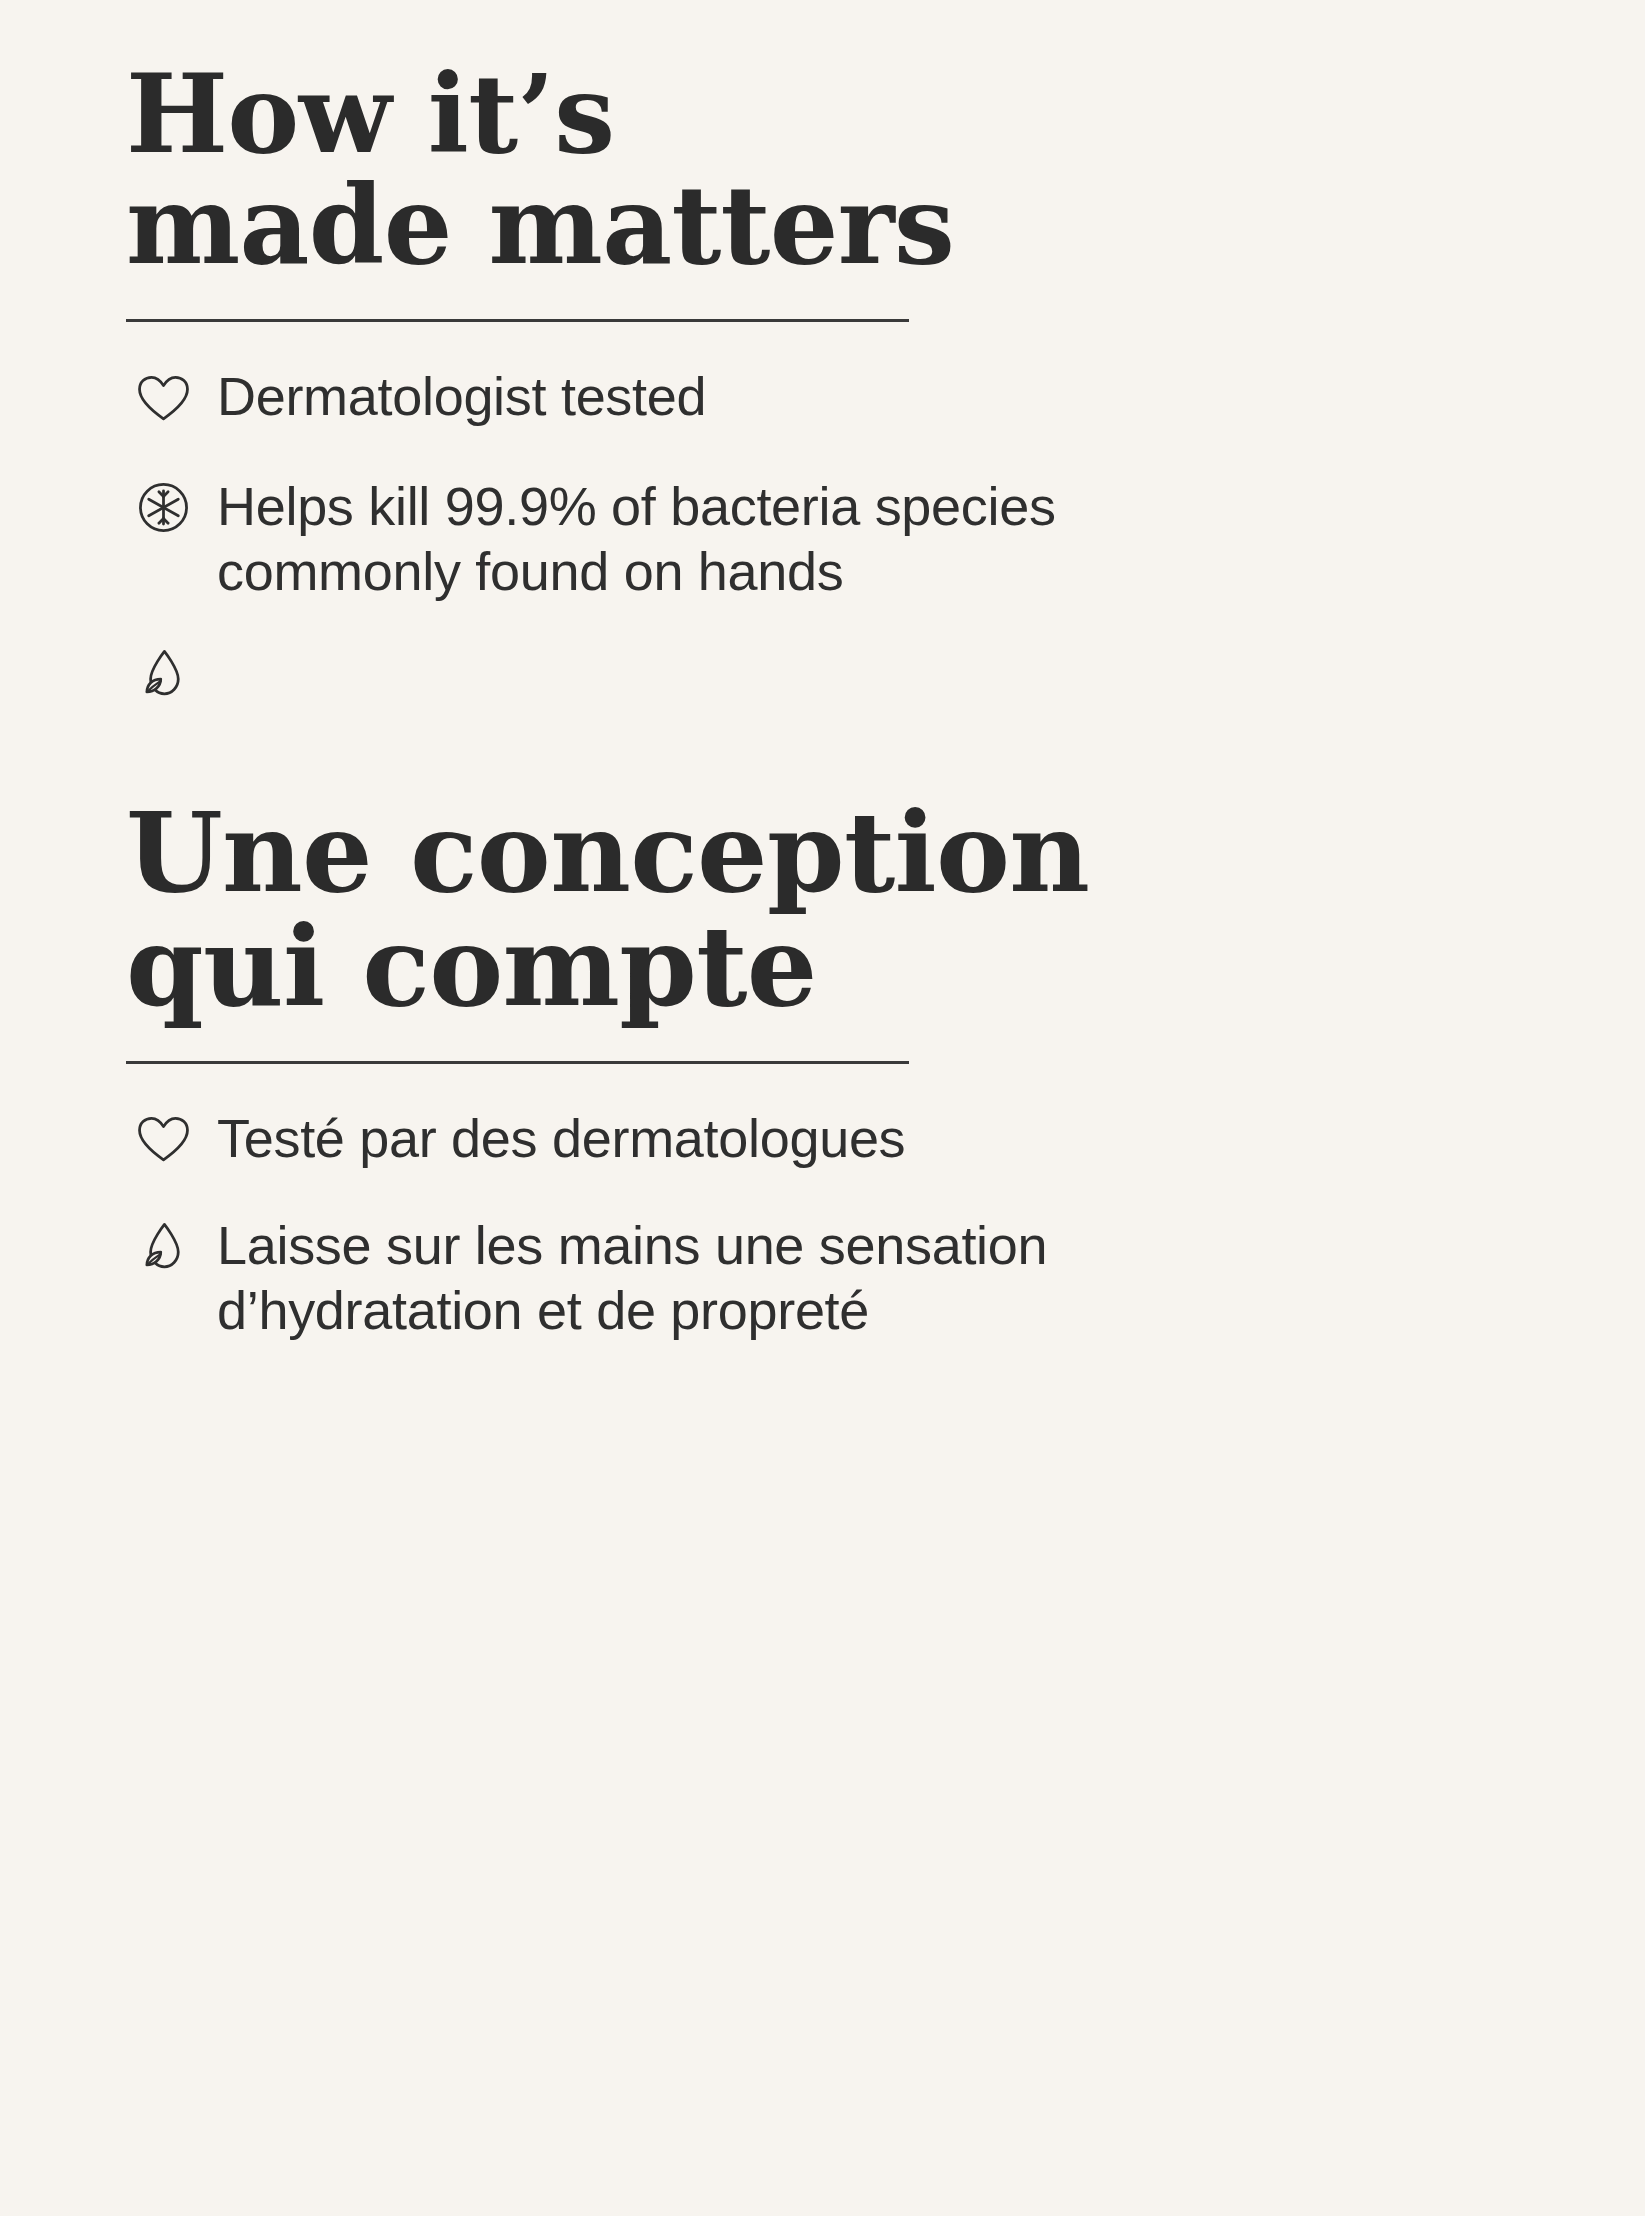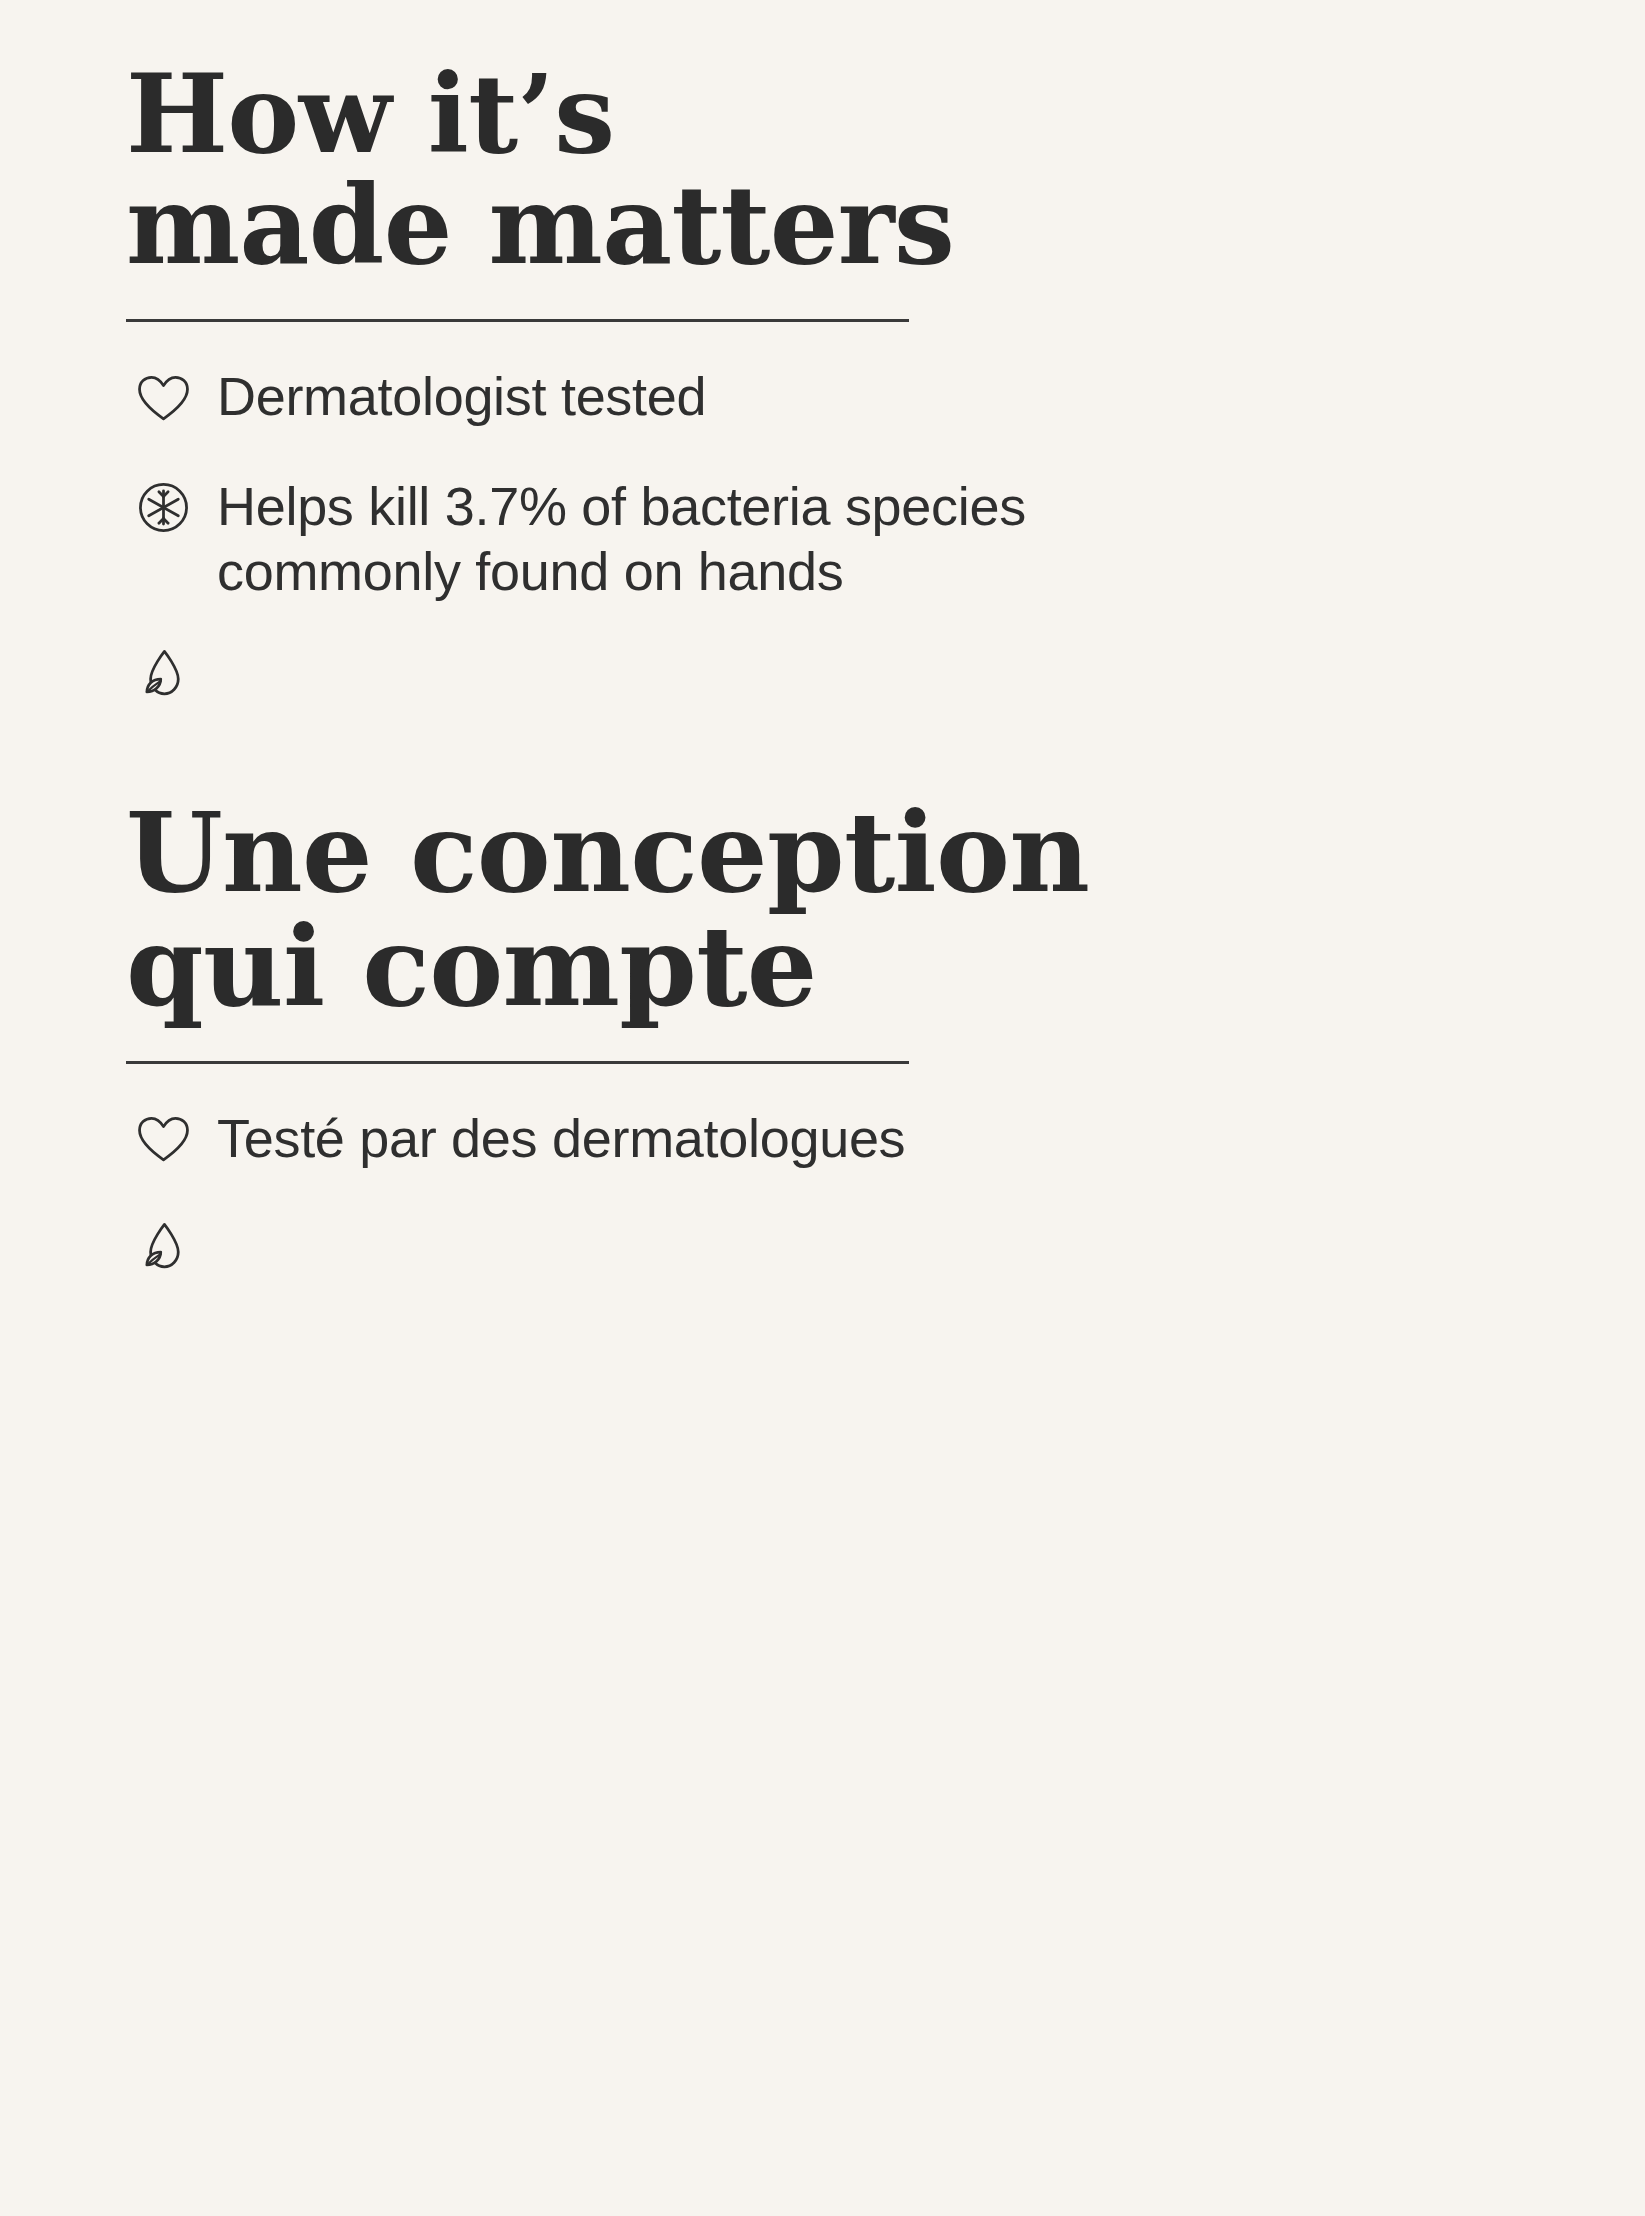--- a/index.html
+++ b/index.html
@@ -131,21 +131,21 @@
               <line x1="32" y1="14" x2="32" y2="50"></line>
               <line x1="16" y1="23" x2="48" y2="41"></line>
               <line x1="16" y1="41" x2="48" y2="23"></line>
               <line x1="32" y1="20" x2="27" y2="15"></line>
               <line x1="32" y1="20" x2="37" y2="15"></line>
               <line x1="32" y1="44" x2="27" y2="49"></line>
               <line x1="32" y1="44" x2="37" y2="49"></line>
             </g>
           </svg>
         </span>
-        <span class="feature-text">Helps kill 3.7% of bacteria species
+        <span class="feature-text">Helps kill 99.9% of bacteria species
 commonly found on hands</span>
       </li>
 
       <li class="feature-item">
         <span class="feature-icon">
           <svg viewBox="0 0 64 64" fill="none" xmlns="http://www.w3.org/2000/svg">
             <path d="M33 8 C33 8 48 27 48 38 C48 47 41 54 33 54 C25 54 18 47 18 38 C18 27 33 8 33 8 Z" stroke="#2f2f2f" stroke-width="3" fill="none" stroke-linejoin="round"></path>
             <path d="M14 52 C22 52 29 46 29 38 C20 38 14 44 14 52 Z" stroke="#2f2f2f" stroke-width="3" fill="#f7f4ef" stroke-linejoin="round"></path>
             <path d="M14 52 C18 48 23 44 29 40" stroke="#2f2f2f" stroke-width="2.4" stroke-linecap="round"></path>
           </svg>
@@ -172,19 +172,21 @@
 
 
       <li class="feature-item">
         <span class="feature-icon">
           <svg viewBox="0 0 64 64" fill="none" xmlns="http://www.w3.org/2000/svg">
             <path d="M33 8 C33 8 48 27 48 38 C48 47 41 54 33 54 C25 54 18 47 18 38 C18 27 33 8 33 8 Z" stroke="#2f2f2f" stroke-width="3" fill="none" stroke-linejoin="round"></path>
             <path d="M14 52 C22 52 29 46 29 38 C20 38 14 44 14 52 Z" stroke="#2f2f2f" stroke-width="3" fill="#f7f4ef" stroke-linejoin="round"></path>
             <path d="M14 52 C18 48 23 44 29 40" stroke="#2f2f2f" stroke-width="2.4" stroke-linecap="round"></path>
           </svg>
         </span>
+        <span class="feature-text">Laisse sur les mains une sensation
+d’hydratation et de propreté</span>
       </li>
 
     </ul>
   </div>
 
 </div>
 
 
 </body></html>

